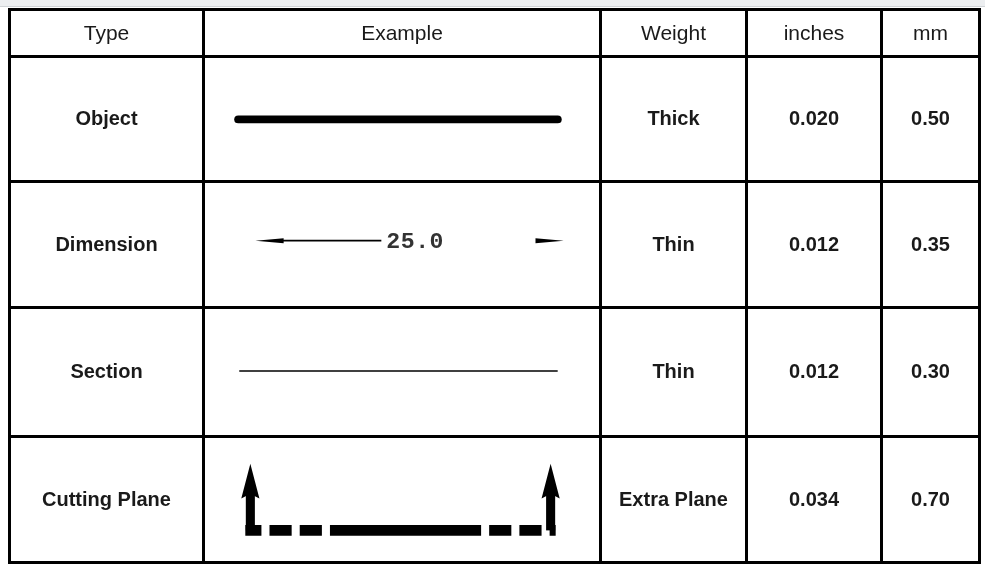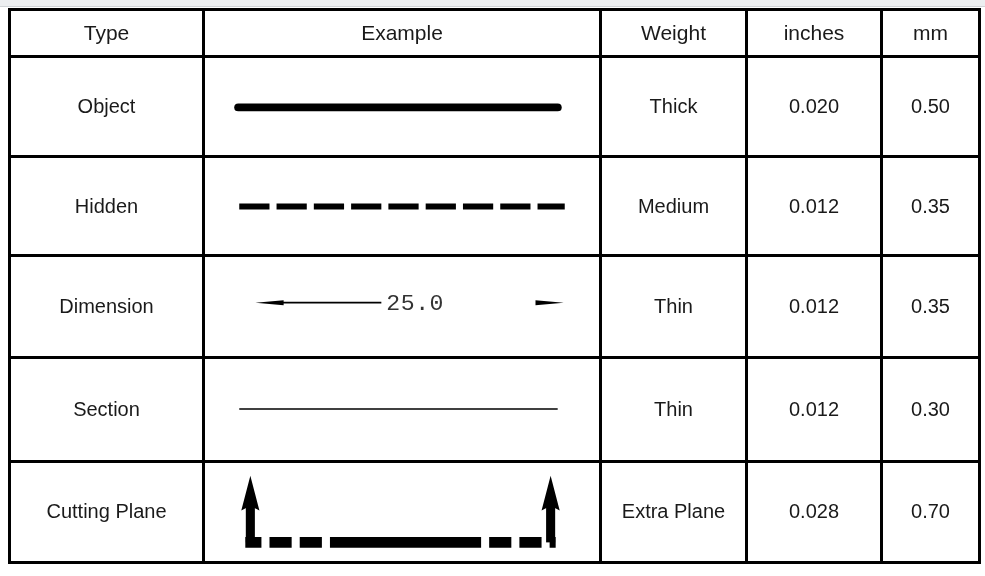--- a/index.html
+++ b/index.html
@@ -45,21 +45,21 @@
     vertical-align: middle;
     color: #1a1a1a;
     background: #ffffff;
   }
   table.linetypes th {
     font-weight: normal;
     font-size: 21px;
     height: 47px;
   }
   table.linetypes td {
-    font-weight: normal;
+    font-weight: bold;
     font-size: 20px;
   }
   
   .col-type     { width: 194px; }
   .col-example  { width: 397px; }
   .col-weight   { width: 146px; }
   .col-inches   { width: 135px; }
   .col-mm       { width: 98px; }
 
   .r-object  td { height: 85px; }
@@ -108,31 +108,20 @@
         <td class="example-cell">
           <svg class="example-canvas" viewBox="0 0 391 85" preserveAspectRatio="none">
             <line x1="33" y1="43" x2="350" y2="43" stroke="#000000" stroke-width="8" stroke-linecap="round"></line>
           </svg>
         </td>
         <td>Thick</td>
         <td>0.020</td>
         <td>0.50</td>
       </tr>
 
-      <tr class="r-hidden">
-        <td>Hidden</td>
-        <td class="example-cell">
-          <svg class="example-canvas" viewBox="0 0 391 84" preserveAspectRatio="none">
-            <line x1="34" y1="42" x2="357" y2="42" stroke="#000000" stroke-width="6" stroke-linecap="butt" stroke-dasharray="30 7"></line>
-          </svg>
-        </td>
-        <td>Medium</td>
-        <td>0.012</td>
-        <td>0.35</td>
-      </tr>
 
 
       <tr class="r-dim">
         <td>Dimension</td>
         <td class="example-cell">
           <svg class="example-canvas" viewBox="0 0 391 86" preserveAspectRatio="none">
 
             <polygon points="50,39 78,36.4 78,41.6" fill="#000000"></polygon>
 
             <line x1="76" y1="39" x2="175" y2="39" stroke="#000000" stroke-width="1.6"></line>
@@ -167,19 +156,19 @@
             <line x1="40" y1="75" x2="348" y2="75" stroke="#000000" stroke-width="11" stroke-linecap="butt" stroke-dasharray="16 8 22 8 22 8 150 8 22 8 22 8 16"></line>
 
             <line x1="45" y1="75" x2="45" y2="30" stroke="#000000" stroke-width="9"></line>
             <polygon points="45,6 36,42 45,37 54,42" fill="#000000"></polygon>
 
             <line x1="343" y1="75" x2="343" y2="30" stroke="#000000" stroke-width="9"></line>
             <polygon points="343,6 334,42 343,37 352,42" fill="#000000"></polygon>
           </svg>
         </td>
         <td>Extra Plane</td>
-        <td>0.028</td>
+        <td>0.034</td>
         <td>0.70</td>
       </tr>
 
     </tbody>
   </table>
 </div>
 
 </body></html>

